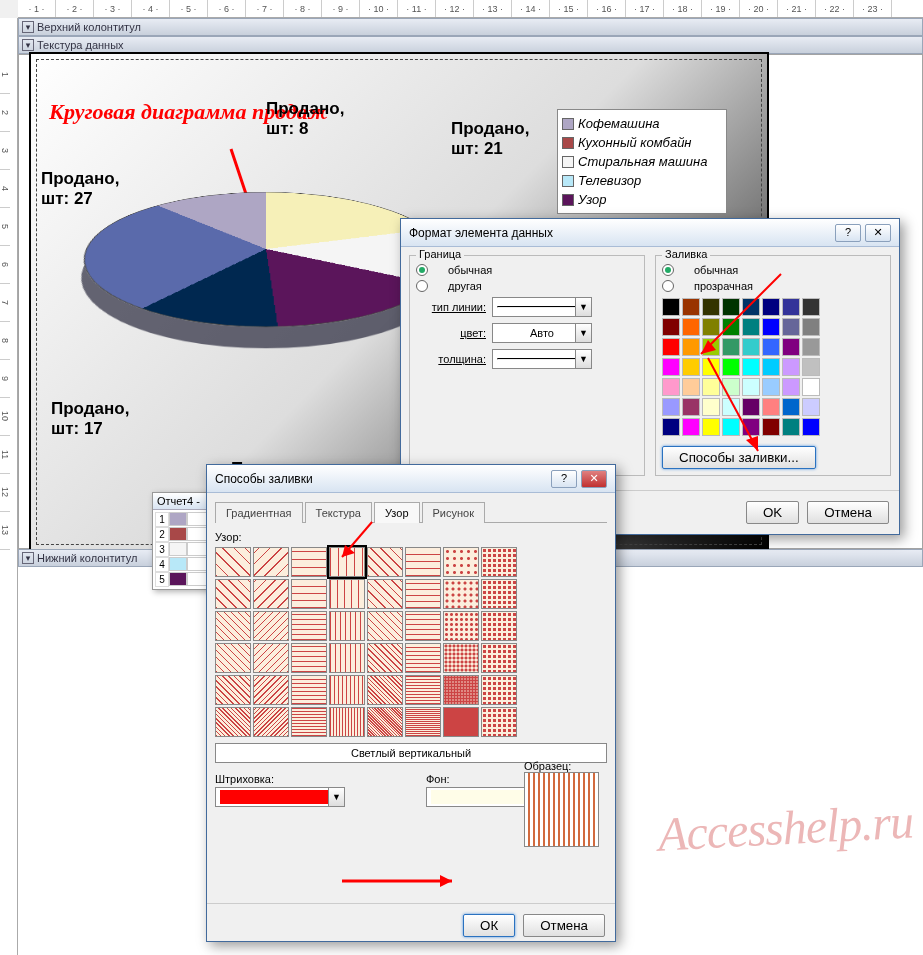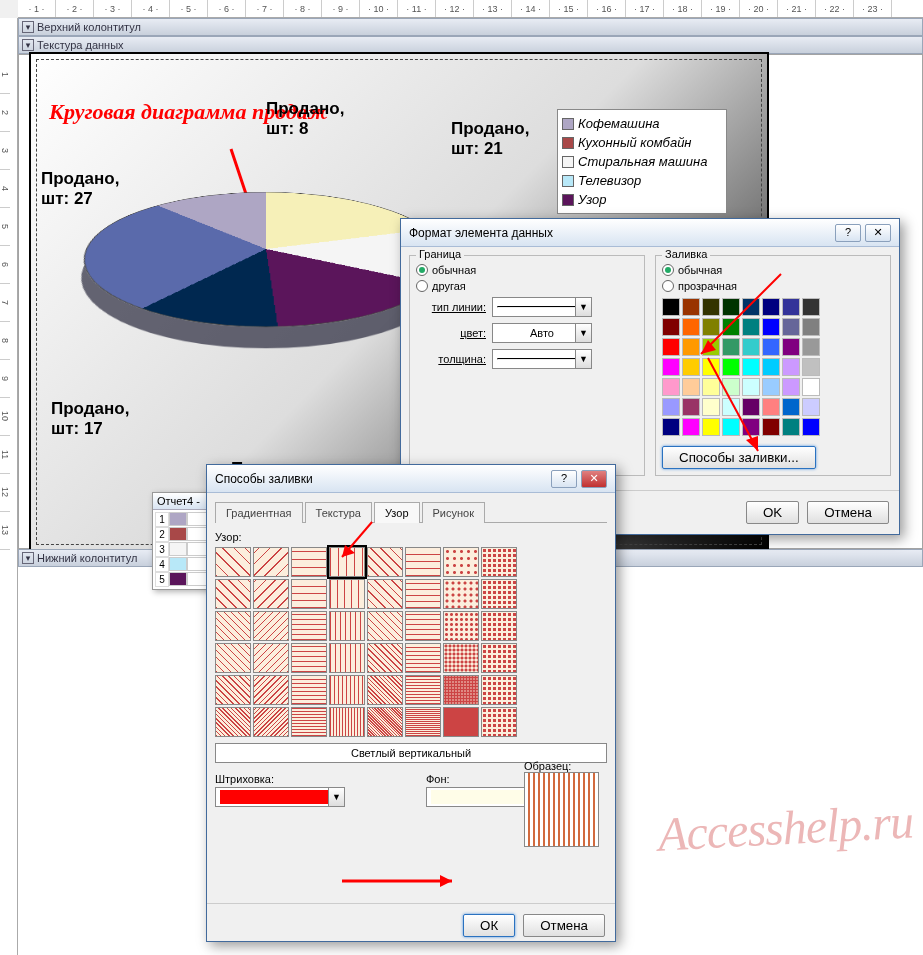--- a/index.html
+++ b/index.html
@@ -39,21 +39,21 @@
   .dialog { position:absolute; background:#f0f0f0; border:1px solid #426a9c; box-shadow: 4px 4px 12px rgba(0,0,0,.4); font-size:11px;}
   .dlg-title { height:28px; background:linear-gradient(#fff,#d8e4f2); border-bottom:1px solid #a9bcd6; padding:0 8px; display:flex; align-items:center; justify-content:space-between; font-size:12px;}
   .dlg-title-btns { display:flex; gap:4px;}
   .dlg-btn { width:26px; height:18px; border:1px solid #8aa0bc; background:linear-gradient(#fff,#d8e4f2); font-size:11px; text-align:center; line-height:14px; border-radius:2px;}
   .dlg-body { padding:8px;}
   .tabstrip { display:flex; border-bottom:1px solid #aaa; margin-bottom:8px;}
   .tab { padding:4px 10px; border:1px solid #aaa; border-bottom:none; background:#f8f8f8; margin-right:2px; position:relative; top:1px;}
   .tab.inactive { background:#f0f0f0; color:#444;}
   .groupbox { border:1px solid #bbb; padding:6px; position:relative; margin-bottom:6px;}
   .groupbox > .gb-title { position:absolute; top:-8px; left:6px; background:#f0f0f0; padding:0 3px;}
-  .radio-row { display:flex; align-items:center; gap:4px; padding:2px 0;}
+  .radio-row { display:flex; align-items:center; gap:20px; padding:2px 0;}
   .radio { width:12px; height:12px; border-radius:50%; border:1px solid #666; background:#fff; flex-shrink:0; display:inline-flex; align-items:center; justify-content:center;}
   .radio.checked::after { content:""; width:6px; height:6px; border-radius:50%; background:#2a6; display:block;}
   .form-row { display:flex; align-items:center; gap:6px; padding:3px 0;}
   .form-row label { width:70px; text-align:right; text-decoration:underline;}
   .combo { border:1px solid #888; background:#fff; height:20px; display:flex; align-items:center; padding:0 4px; position:relative; width:100px;}
   .combo .caret { position:absolute; right:0; top:0; width:16px; height:18px; border-left:1px solid #888; background:linear-gradient(#fff,#ddd); text-align:center; line-height:18px; font-size:9px;}
   .color-grid-big { display:grid; grid-template-columns:repeat(8,18px); grid-auto-rows:18px; gap:2px; margin-top:4px;}
   .cg-cell { border:1px solid #bbb;}
   .btn { border:1px solid #888; background:linear-gradient(#fff,#e0e0e0); padding:3px 16px; border-radius:2px;}
   .btn.highlight { border:1px solid #2a72c0; box-shadow:0 0 3px #4a92e0;}

